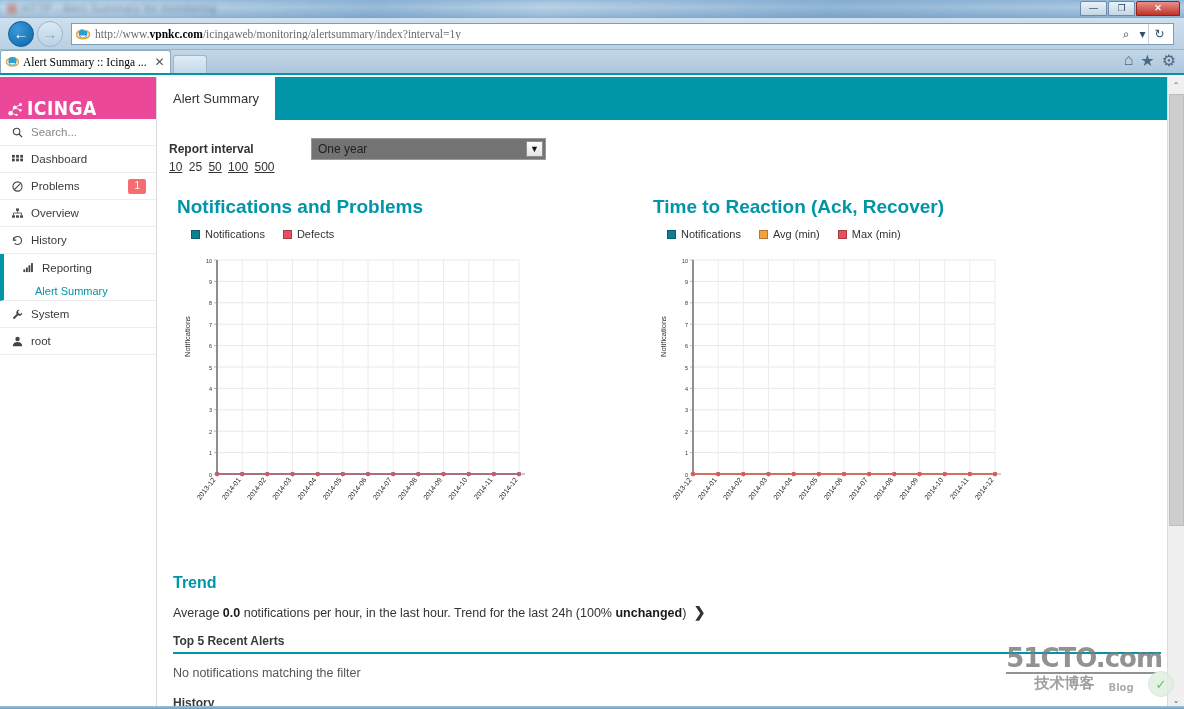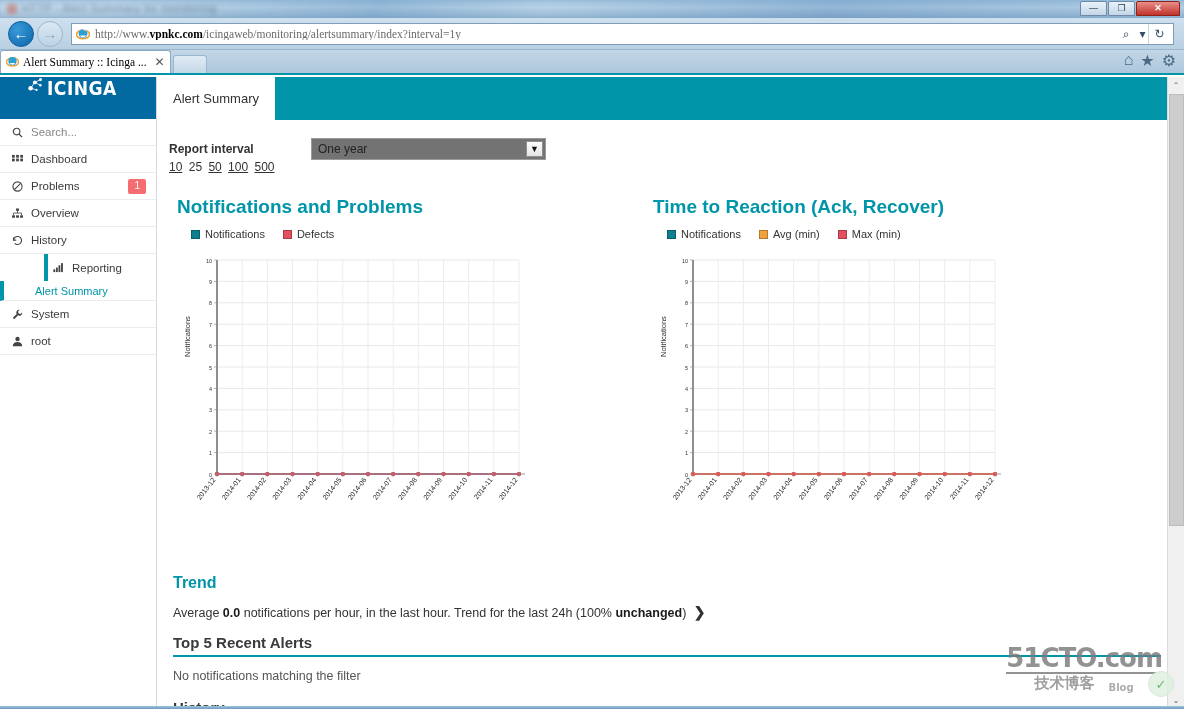--- a/index.html
+++ b/index.html
@@ -125,41 +125,40 @@
     background: #fff; display: flex;
     overflow: hidden;
   }
 
   
   #sidebar {
     width: 157px; flex: none; background: #fff;
     border-right: 1px solid #d9d9d9;
   }
   #logo-area {
-    height: 42px; background: #0369a1;
-    display: flex; align-items: flex-start; padding-left: 28px;
+    height: 42px; background: #ec4899;
+    display: flex; align-items: flex-end; padding-left: 8px;
   }
   .logo-mark { width: 17px; height: 17px; margin-right: 2px; }
   .logo-text {
     color: #fff; font-size: 19px; font-weight: bold;
     letter-spacing: .5px; font-family: "DejaVu Sans", sans-serif;
     font-stretch: condensed;
   }
   .nav-item {
     height: 27px; display: flex; align-items: center;
     padding-left: 11px; gap: 7px;
     font-size: 11.5px; color: #3a3a3a;
     border-bottom: 1px solid #ededed;
     position: relative;
   }
   .nav-item .nico { width: 13px; display:flex; justify-content:center; color:#444; font-size: 11px; }
   .nav-item.active {
-    border-left: 4px solid #0095a8; padding-left: 4px;
+    border-left: 4px solid #0095a8; padding-left: 18px;
     border-bottom: none;
-    margin-left: 44px;
   }
   .nav-sub {
     height: 20px; display: flex; align-items: center;
     padding-left: 31px; font-size: 11px; color: #0095a8;
     border-left: 4px solid #0095a8;
     border-bottom: 1px solid #ededed;
   }
   .badge {
     position: absolute; right: 10px;
     background: #f56d70; color: #fff;
@@ -219,21 +218,21 @@
   svg.plot { position: absolute; left: 18px; top: 0; }
 
   .section-h {
     font-size: 16px; font-weight: bold; color: #0095a8;
     margin: 32px 0 12px 4px;
   }
   .trend-line { font-size: 12.5px; color: #333; margin: 0 0 14px 4px; }
   .trend-line b { color: #1a1a1a; }
   .chev { font-size: 14px; color: #333; margin-left: 4px; font-weight: bold; }
   .sub-h {
-    font-size: 15px; font-weight: bold; color: #3a3a3a;
+    font-size: 12px; font-weight: bold; color: #3a3a3a;
     margin: 0 0 0 4px; padding-bottom: 4px;
     border-bottom: 2px solid #0095a8;
     width: 988px;
   }
   .empty-msg { font-size: 12.5px; color: #555; margin: 12px 0 16px 4px; }
 
   
   #vscroll {
     position: absolute; right: 0; top: 0; width: 17px; height: 632px;
     background: #f0f0f0; border-left: 1px solid #dcdcdc;

